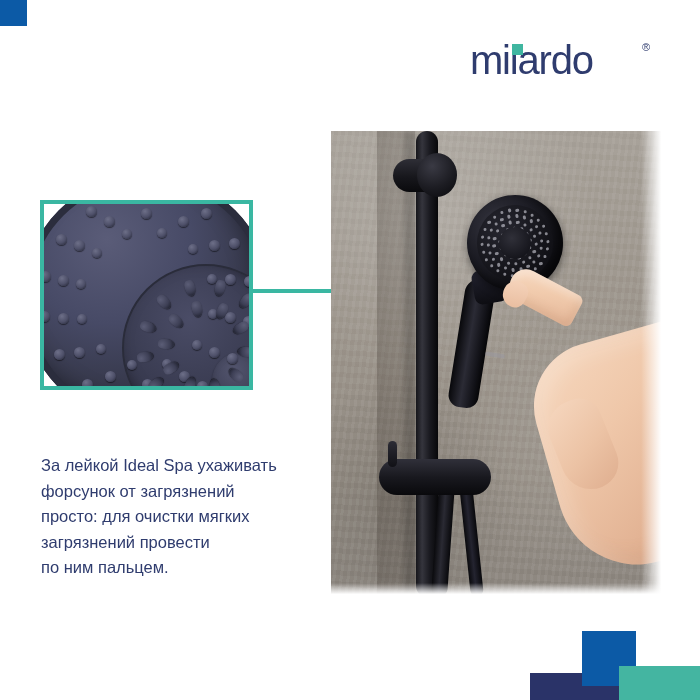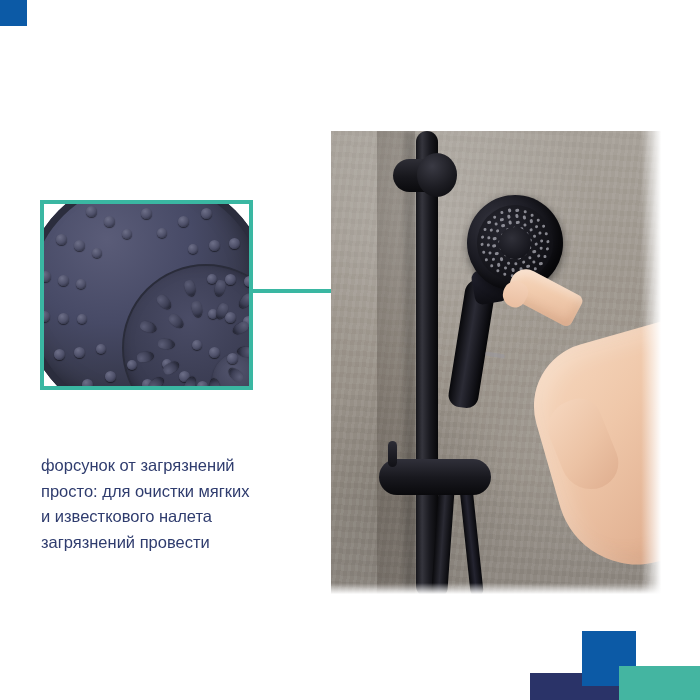--- a/index.html
+++ b/index.html
@@ -359,20 +359,25 @@
   }
 </style>
 </head>
 <body>
 
 <div id="page">
 
   <div class="corner-tl"></div>
 
 
+  <div class="brand">
+    <span class="brand-word">milardo</span>
+    <span class="brand-dot"></span>
+    <span class="brand-reg">®</span>
+  </div>
 
   <div class="inset">
     <div class="inset-photo">
       <div class="disc-outer"></div>
       <div class="disc-rim"></div>
       <div class="disc-inner"></div>
       <div class="disc-button"></div>
       <div id="inset-nozzles">
           <div class="nozzle" style="left: 198.993px; top: 112.196px; width: 11px; height: 11px;"></div>
           <div class="nozzle" style="left: 182.582px; top: 149.308px; width: 11px; height: 11px;"></div>
@@ -431,24 +436,25 @@
           <div class="slot" style="left: 173.097px; top: 99.3818px; width: 10px; height: 16px; transform: rotate(383.73deg);"></div>
           <div class="slot" style="left: 191.546px; top: 115.837px; width: 10px; height: 16px; transform: rotate(419.73deg);"></div>
         </div>
     </div>
   </div>
 
   <div class="connector"></div>
   <div class="marker-square"></div>
 
   <div class="body-copy">
+    <div>За лейкой Ideal Spa ухаживать</div>
     <div>форсунок от загрязнений</div>
     <div>просто: для очистки мягких</div>
-    <div>и известкового налета</div>
     <div>загрязнений провести</div>
+    <div>по ним пальцем.</div>
   </div>
 
   <div class="photo">
     <div class="wall"></div>
     <div class="wall-band"></div>
 
     <div class="rail-shadow"></div>
     <div class="rail"></div>
     <div class="bracket-top"></div>
     <div class="bracket-top-cap"></div>

